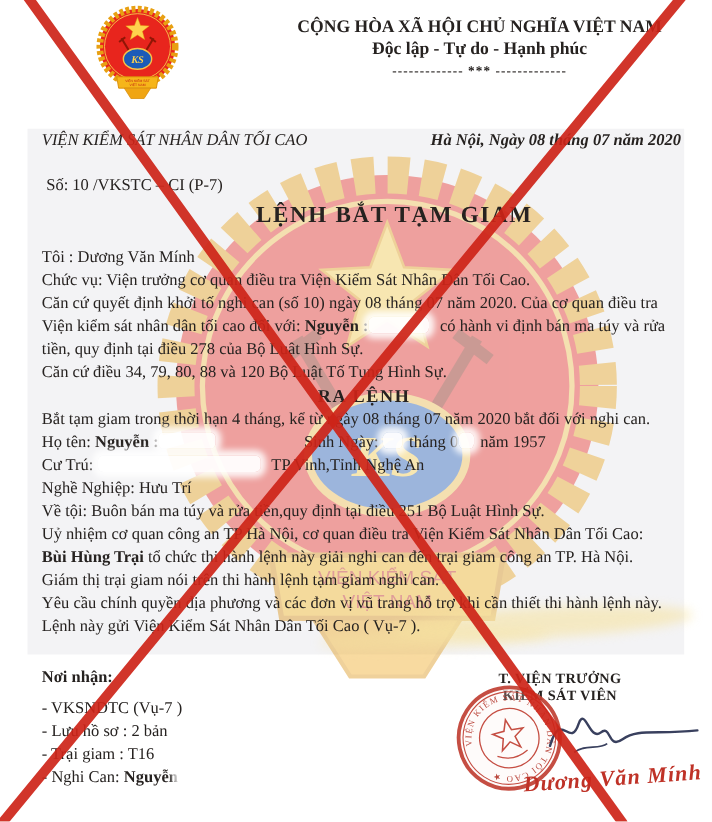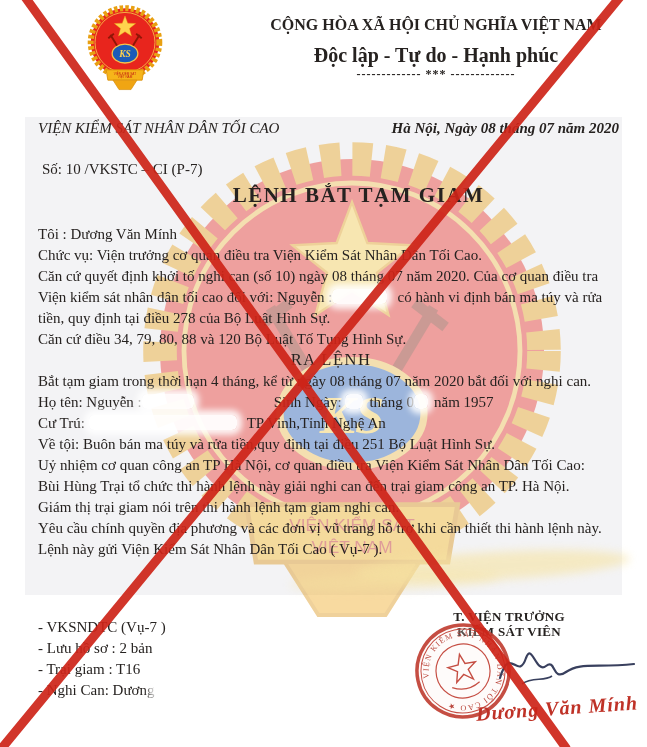--- a/index.html
+++ b/index.html
@@ -11,32 +11,32 @@
   }
   .scan-band{position:absolute;left:25px;top:117px;width:597px;height:478px;background:#f3f3f5;}
   .watermark{position:absolute;left:112px;top:130px;width:480px;opacity:.40;pointer-events:none;}
   .wm-smear{position:absolute;left:355px;top:552px;width:275px;height:28px;background:#f6e3a2;
     border-radius:50%;filter:blur(5px);opacity:.6;transform:rotate(-3deg);}
   .wm-smear2{position:absolute;left:290px;top:572px;width:210px;height:18px;background:#f6e3a2;
     border-radius:50%;filter:blur(5px);opacity:.4;transform:rotate(-2deg);}
   .emblem-top{position:absolute;left:82px;top:3px;width:86px;}
   .nat-header{position:absolute;left:250px;top:16px;width:372px;text-align:center;line-height:18px;}
   .nat-header .l1{font-weight:bold;font-size:16px;}
-  .nat-header .l2{font-weight:bold;font-size:20px;margin-top:12px;}
+  .nat-header .l2{font-weight:bold;font-size:16px;margin-top:2px;}
   .nat-header .l3{font-weight:bold;font-size:12px;letter-spacing:1px;margin-top:1px;}
   .agency{position:absolute;left:38px;top:120px;font-style:italic;font-size:15px;}
   .place-date{position:absolute;right:28px;top:120px;font-style:italic;font-weight:bold;font-size:15px;}
   .doc-number{position:absolute;left:42px;top:161px;font-size:15px;}
   .doc-title{position:absolute;left:70px;right:0;top:183px;text-align:center;
     font-weight:bold;font-size:21px;letter-spacing:1.5px;}
   .body-text{position:absolute;left:38px;top:224px;width:586px;}
   .tline{white-space:nowrap;line-height:20.9px;font-size:15px;}
   .tline.center{text-align:center;}
   .tline.heading{font-size:16.5px;letter-spacing:1.5px;line-height:22px;}
-  .b{font-weight:normal;}
+  .b{font-weight:bold;}
   .sp{display:inline-block;}
   .redact{display:inline-block;height:15px;border-radius:5px;vertical-align:-2px;
     background:rgba(255,255,255,.95);box-shadow:0 0 6px 5px rgba(255,255,255,.88);}
   .footer-left{position:absolute;left:38px;top:608px;font-size:15px;}
   .footer-left .label{font-weight:bold;}
   .footer-left .tline{line-height:21px;}
   #recipients{margin-top:9px;}
   .footer-right{position:absolute;left:448px;top:609px;width:122px;text-align:center;
     font-weight:bold;font-size:13px;letter-spacing:.3px;line-height:15px;}
   .seal{position:absolute;left:413px;top:621px;width:100px;height:100px;opacity:.92;}
@@ -107,34 +107,36 @@
         <div class="tline"><span>Tôi : Dương Văn Mính</span></div>
         <div class="tline"><span>Chức vụ: Viện trưởng cơ quan điều tra Viện Kiểm Sát Nhân Dân Tối Cao.</span></div>
         <div class="tline"><span>Căn cứ quyết định khởi tố nghi can (số 10) ngày 08 tháng 07 năm 2020. Của cơ quan điều tra</span></div>
         <div class="tline"><span>Viện kiểm sát nhân dân tối cao đối với: </span><span class="b">Nguyễn :</span><span class="redact" style="width: 55px;"></span><span class="sp" style="width: 10px;"></span><span>có hành vi định bán ma túy và rửa</span></div>
         <div class="tline"><span>tiền, quy định tại điều 278 của Bộ Luật Hình Sự.</span></div>
         <div class="tline"><span>Căn cứ điều 34, 79, 80, 88 và 120 Bộ Luật Tố Tụng Hình Sự.</span></div>
         <div class="tline center heading"><span class="b">RA LỆNH</span></div>
         <div class="tline"><span>Bắt tạm giam trong thời hạn 4 tháng, kể từ ngày 08 tháng 07 năm 2020 bắt đối với nghi can.</span></div>
         <div class="tline"><span>Họ tên: </span><span class="b">Nguyễn :</span><span class="redact" style="width: 52px;"></span><span class="sp" style="width: 80px;"></span><span>Sinh Ngày: </span><span class="redact" style="width: 18px;"></span><span class="sp" style="width: 6px;"></span><span>tháng 0</span><span class="redact" style="width: 14px;"></span><span class="sp" style="width: 6px;"></span><span>năm 1957</span></div>
         <div class="tline"><span>Cư Trú: </span><span class="redact" style="width: 148px;"></span><span class="sp" style="width: 10px;"></span><span>TP Vinh,Tỉnh Nghệ An</span></div>
+        <div class="tline"><span>Nghề Nghiệp: Hưu Trí</span></div>
         <div class="tline"><span>Về tội: Buôn bán ma túy và rửa tiền,quy định tại điều 251 Bộ Luật Hình Sự.</span></div>
         <div class="tline"><span>Uỷ nhiệm cơ quan công an TP Hà Nội, cơ quan điều tra Viện Kiểm Sát Nhân Dân Tối Cao:</span></div>
         <div class="tline"><span class="b">Bùi Hùng Trại</span><span> tổ chức thi hành lệnh này giải nghi can đến trại giam công an TP. Hà Nội.</span></div>
         <div class="tline"><span>Giám thị trại giam nói trên thi hành lệnh tạm giam nghi can.</span></div>
         <div class="tline"><span>Yêu cầu chính quyền địa phương và các đơn vị vũ trang hỗ trợ khi cần thiết thi hành lệnh này.</span></div>
         <div class="tline"><span>Lệnh này gửi Viện Kiểm Sát Nhân Dân Tối Cao ( Vụ-7 ).</span></div>
       </div>
 
     <div class="footer-left">
+      <div class="label">Nơi nhận:</div>
       <div id="recipients">
           <div class="tline"><span>- VKSNDTC (Vụ-7 )</span></div>
           <div class="tline"><span>- Lưu hồ sơ : 2 bản</span></div>
           <div class="tline"><span>- Trại giam : T16</span></div>
-          <div class="tline"><span>- Nghi Can: </span><span class="b">Dương</span><span class="redact" style="width: 70px;"></span></div>
+          <div class="tline"><span>- Nghi Can: </span><span class="b">Nguyễn</span><span class="redact" style="width: 70px;"></span></div>
         </div>
     </div>
 
     <div class="footer-right">
       <div>T. VIỆN TRƯỞNG</div>
       <div>KIỂM SÁT VIÊN</div>
     </div>
 
     <svg class="seal" viewBox="0 0 100 100">
       <g transform="rotate(-12 50 50)">

